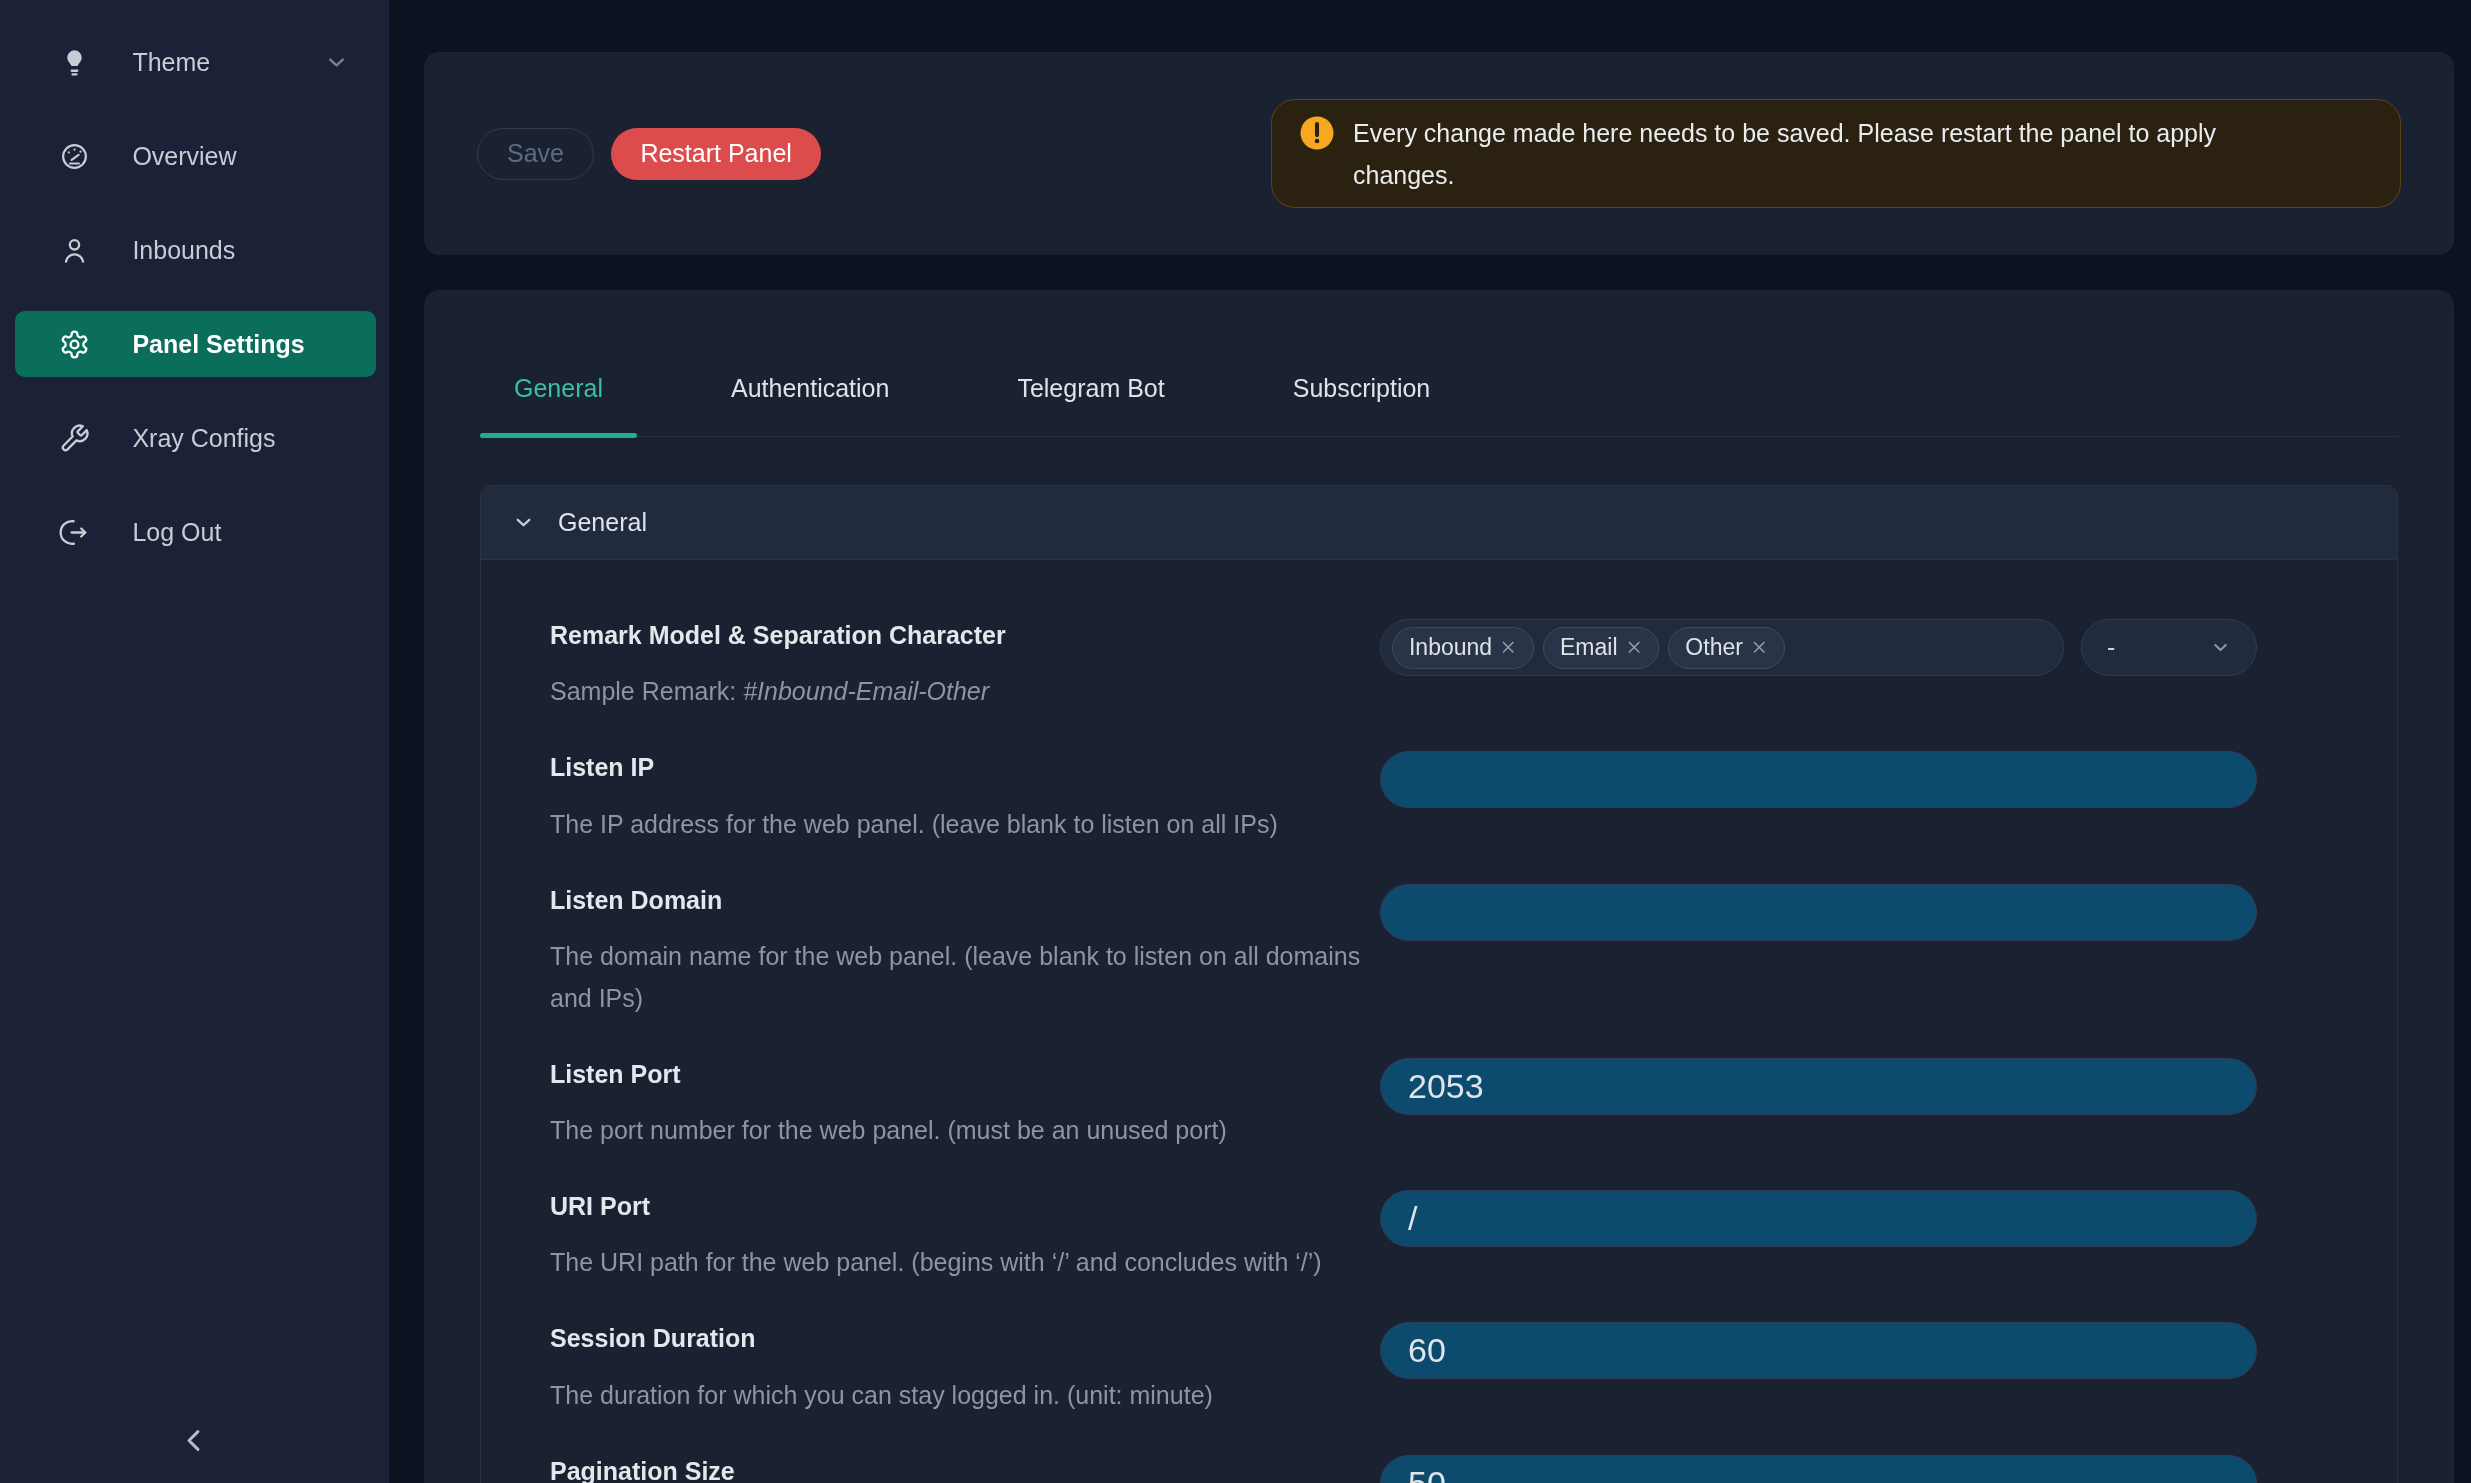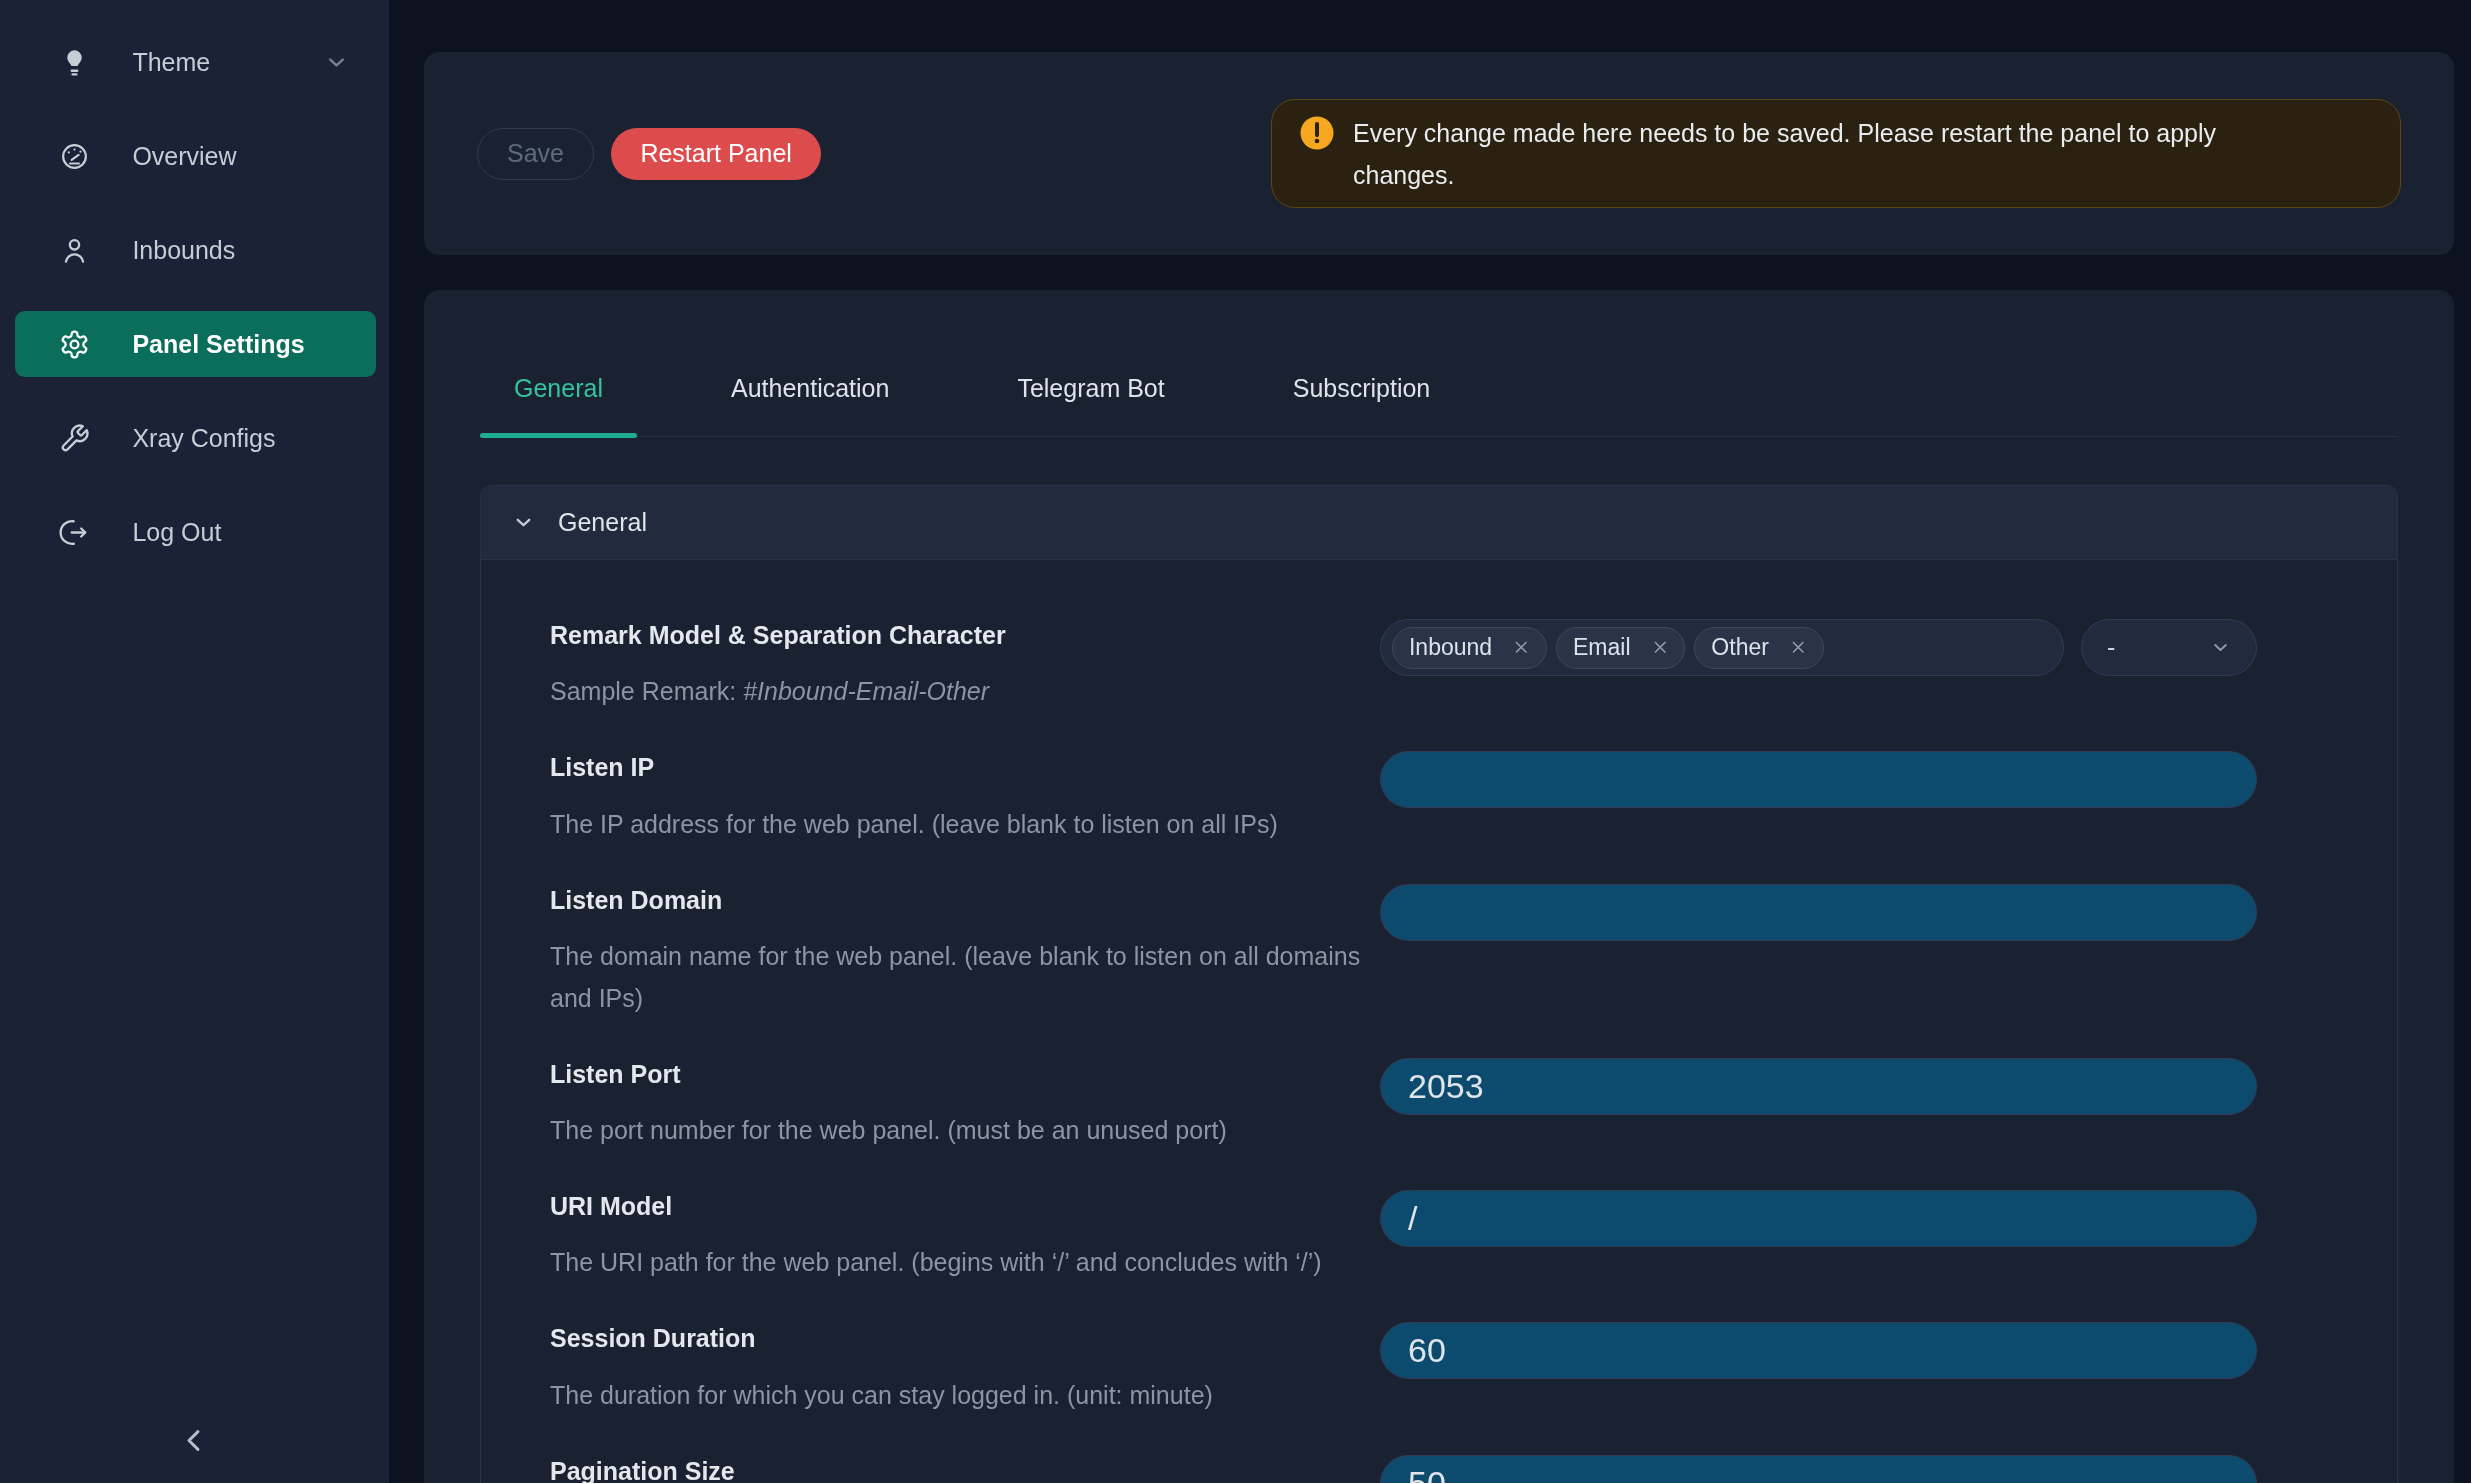--- a/index.html
+++ b/index.html
@@ -53,21 +53,21 @@
   .flabel{font-size:25px;font-weight:700;color:#e4e8ed;line-height:33px;margin-bottom:18.3px}
   .fdesc{font-size:25px;color:#8b95a3;line-height:42px}
   .fdesc em{font-style:italic}
   .frow-right{width:877px;flex:none}
   .tinput{width:100%;height:57px;border-radius:29px;background:#0c4a6e;border:1px solid #303c55;
     color:#dfe4ea;font-size:34px;font-family:inherit;padding:0 27px;outline:none}
   .ctrl-split{display:flex;gap:17.4px}
   .tags-field{flex:1;height:57px;border-radius:29px;background:#222b3d;border:1px solid #303c55;
     display:flex;align-items:center;gap:8.7px;padding:0 10.6px}
   .tag{height:42px;border-radius:21px;background:#2a3449;border:1px solid #3d4961;display:flex;
-    align-items:center;gap:21px;padding:0 16.4px;color:#dde2e8;font-size:23px;white-space:nowrap}
+    align-items:center;gap:8px;padding:0 16.4px;color:#dde2e8;font-size:23px;white-space:nowrap}
   .tag .x{width:16.4px;height:16.4px;color:#97a1ae;cursor:pointer;display:flex}
   .sep-select{width:176px;flex:none;height:57px;border-radius:29px;background:#222b3d;border:1px solid #303c55;
     display:flex;align-items:center;justify-content:space-between;padding:0 25px;color:#ced4db;font-size:25px;cursor:pointer}
   .sep-select .chev{width:21px;height:21px;color:#8d97a5;display:flex}
 </style>
 </head>
 <body>
 
 <aside class="sidebar">
   <nav id="side-items">
@@ -248,21 +248,21 @@
   </div>
           <div class="frow">
     <div class="frow-left">
       <div class="flabel">Listen Port</div>
       <div class="fdesc"><span class="d1">The port number for the web panel. (must be an unused port)</span></div>
     </div>
     <div class="frow-right"><input class="tinput" type="text" value="2053" style=""></div>
   </div>
           <div class="frow">
     <div class="frow-left">
-      <div class="flabel">URI Model</div>
+      <div class="flabel">URI Port</div>
       <div class="fdesc"><span class="d1">The URI path for the web panel. (begins with ‘/’ and concludes with ‘/’)</span></div>
     </div>
     <div class="frow-right"><input class="tinput" type="text" value="/" style=""></div>
   </div>
           <div class="frow">
     <div class="frow-left">
       <div class="flabel">Session Duration</div>
       <div class="fdesc"><span class="d1">The duration for which you can stay logged in. (unit: minute)</span></div>
     </div>
     <div class="frow-right"><input class="tinput" type="text" value="60" style=""></div>

